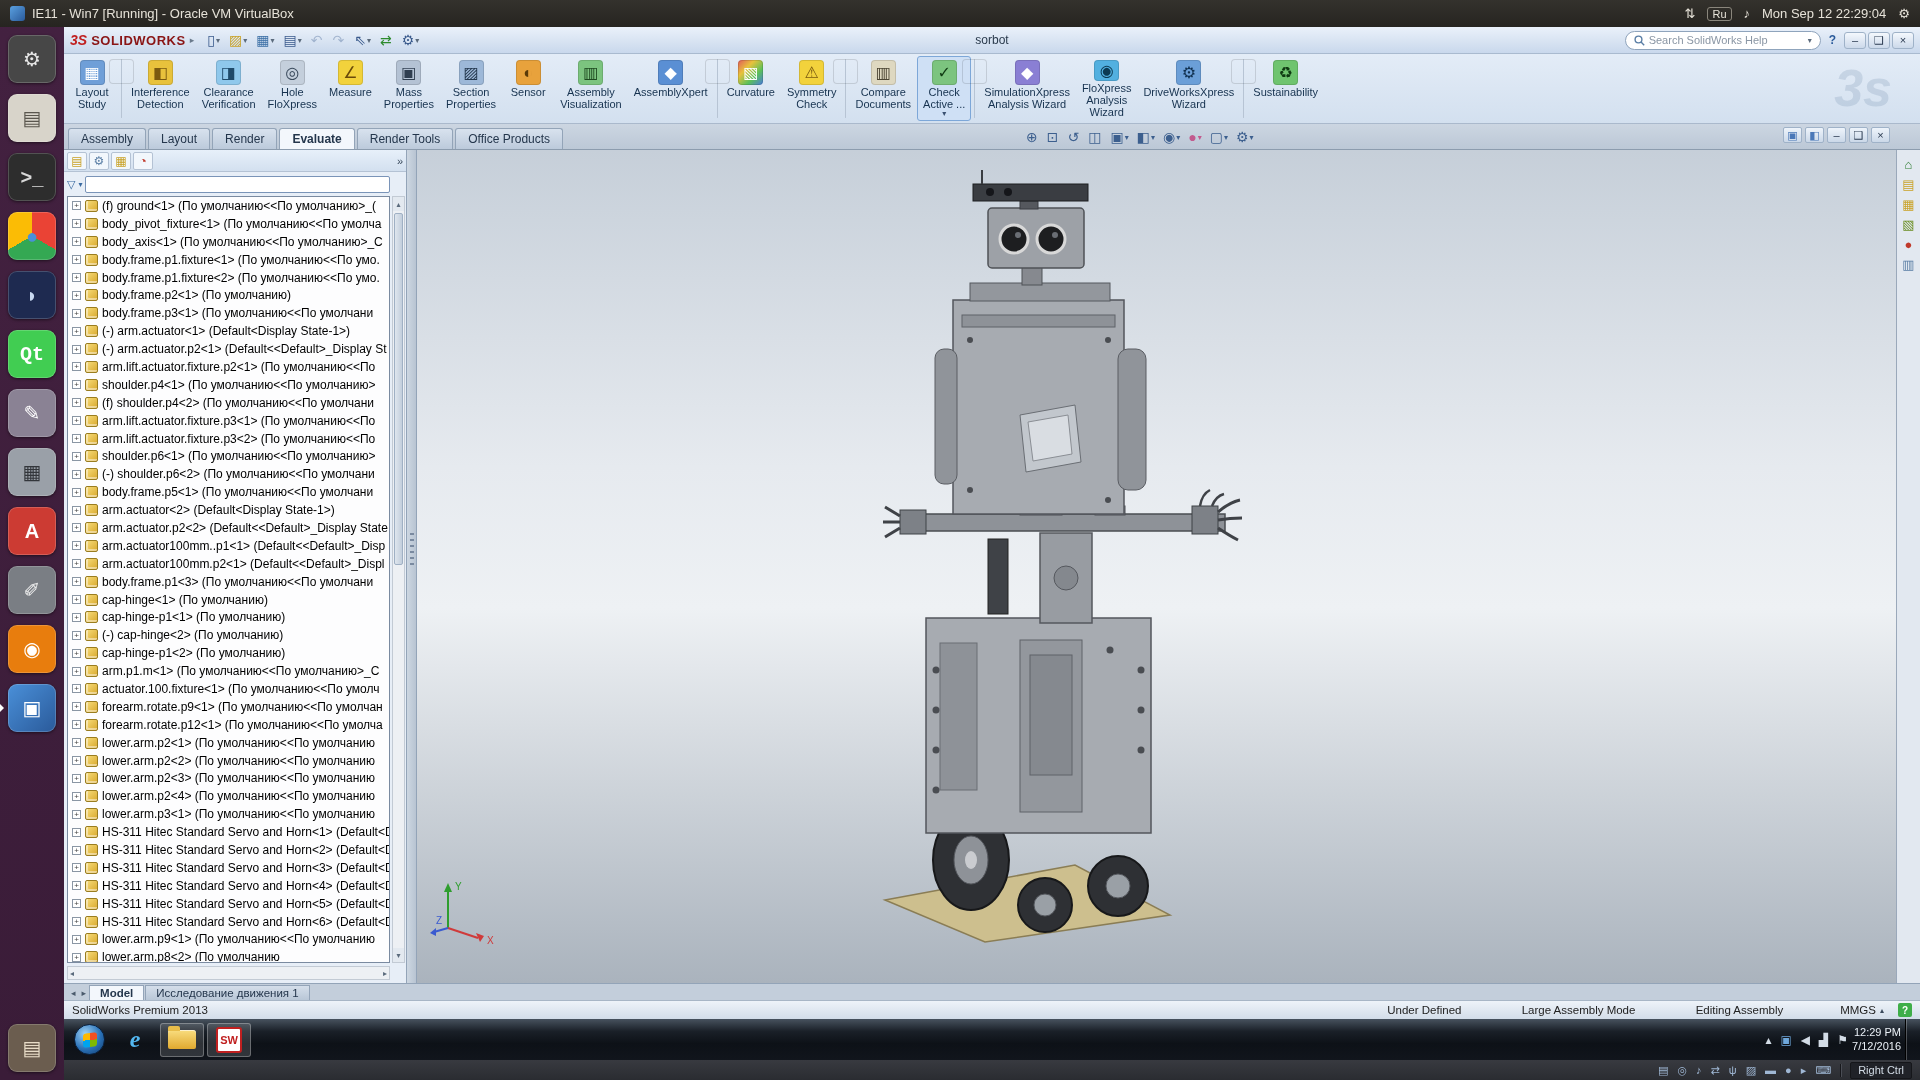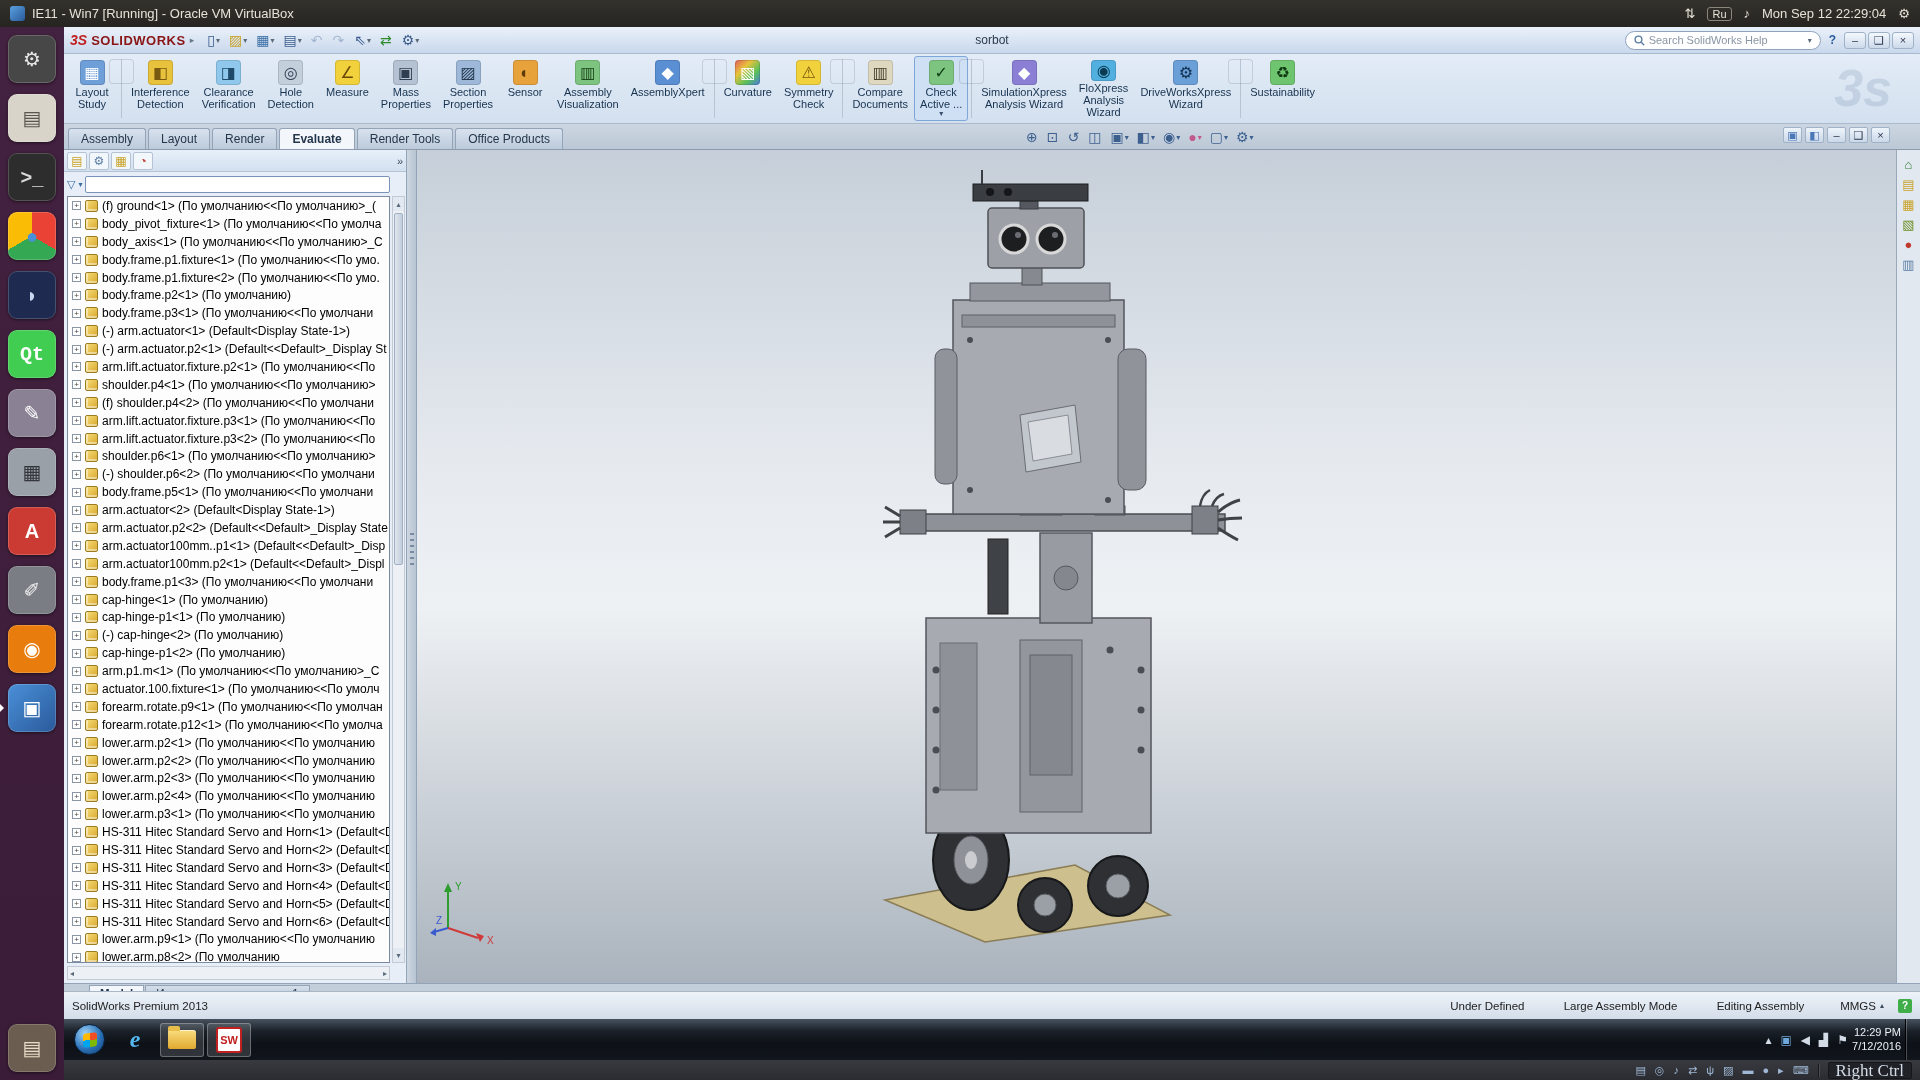--- a/index.html
+++ b/index.html
@@ -100,24 +100,24 @@
   .taskpane { position:absolute; right:0; top:0; width:24px; bottom:0; background:#e2e8f0; border-left:1px solid #9aa8ba; display:flex; flex-direction:column; align-items:center; gap:7px; padding-top:8px; }
   .tp-icon { font-size:13px; line-height:1; }
 
   
   .bottom-tabs { position:absolute; left:0; right:0; bottom:80px; height:17px; background:#c3cedb; border-top:1px solid #93a4b8; display:flex; align-items:flex-end; padding-left:4px; font-size:11.5px; }
   .bt-nav { font-size:9px; color:#4a5a6c; padding:0 3px 2px; }
   .bt-tab { padding:1px 10px; background:linear-gradient(#d4deea,#b9c7d7); border:1px solid #93a4b8; border-bottom:none; color:#24364c; margin-right:1px; }
   .bt-tab.active { background:#f3f7fc; font-weight:bold; }
 
   
-  .sw-statusbar { position:absolute; left:0; right:0; bottom:61px; height:28px; background:linear-gradient(#eef3f9,#d3dde9); border-top:1px solid #a8b6c6; display:flex; align-items:center; font-size:11.5px; color:#222; padding:0 8px; }
+  .sw-statusbar { position:absolute; left:0; right:0; bottom:61px; height:19px; background:linear-gradient(#eef3f9,#d3dde9); border-top:1px solid #a8b6c6; display:flex; align-items:center; font-size:11.5px; color:#222; padding:0 8px; }
   .sb-left { flex:none; }
   .sb-spacer { flex:1; }
-  .sb-seg { margin-right:36px; }
+  .sb-seg { margin-right:57px; }
   .sb-units { margin-right:4px; }
   .sb-units-caret { font-size:8px; color:#3a4a5c; margin-right:14px; }
   .sb-help { width:14px; height:14px; background:#3fae49; color:#fff; font-size:10px; font-weight:bold; display:flex; align-items:center; justify-content:center; border-radius:2px; }
 
   
   .win-taskbar { position:absolute; left:0; right:0; bottom:20px; height:41px; background:linear-gradient(180deg,#47525e,#1a2028 30%,#0d1117 60%,#11151c); display:flex; align-items:center; padding:0 4px; }
   .start-orb { width:31px; height:31px; border-radius:50%; background:radial-gradient(circle at 35% 30%,#9ed2f5,#2a72b8 55%,#123a6a); border:1px solid #0a2240; margin:0 8px 0 6px; display:flex; align-items:center; justify-content:center; }
   .orb-flag { width:14px; height:14px; border-radius:3px; background:conic-gradient(#f25022 0 25%, #7fba00 0 50%, #00a4ef 0 75%, #ffb900 0); transform:skewY(-6deg); }
   .tb-app { width:44px; height:34px; display:flex; align-items:center; justify-content:center; margin-right:3px; border-radius:3px; }
   .tb-app.framed { background:rgba(255,255,255,.14); box-shadow:inset 0 0 0 1px rgba(255,255,255,.28); }
@@ -127,21 +127,21 @@
   .sw-glyph { width:26px; height:26px; background:#fff; border:2px solid #c02020; border-radius:3px; color:#c02020; font-size:11px; font-weight:bold; display:flex; align-items:center; justify-content:center; }
   .tray { margin-left:auto; display:flex; align-items:center; gap:9px; }
   .tray-icon { color:#d3dce6; font-size:12px; }
   .tb-clock { text-align:right; color:#eaf0f6; font-size:11px; line-height:1.25; margin:0 4px; }
   .show-desktop { width:11px; height:41px; border-left:1px solid #000; box-shadow:inset 1px 0 0 rgba(255,255,255,.25); }
 
   
   .vbox-bar { position:absolute; left:0; right:0; bottom:0; height:20px; background:linear-gradient(#383a40,#2a2c31); display:flex; align-items:center; justify-content:flex-end; gap:9px; padding:0 8px; }
   .vb-icon { color:#9fb7d4; font-size:11px; line-height:1; }
   .vb-sep { width:1px; height:13px; background:#17181c; box-shadow:1px 0 0 #4a4d55; }
-  .rightctrl { background:#202228; border:1px solid #15161a; border-radius:2px; color:#d3dce6; font-size:17px; padding:0 7px; line-height:15px;font-family:Liberation Serif, serif; }
+  .rightctrl { background:#202228; border:1px solid #15161a; border-radius:2px; color:#d3dce6; font-size:11px; padding:0 7px; line-height:15px; }
 </style>
 </head>
 <body>
 
 <div class="screen">
 
   <div class="host-topbar">
     <div class="host-title">
       <span class="host-appicon"></span>
       <span>IE11 - Win7 [Running] - Oracle VM VirtualBox</span>
@@ -309,21 +309,21 @@
         <div class="ribbon-btn">
           <span class="icon ribbon-icon" style="background: rgb(143, 200, 236); color: rgb(31, 74, 106);">◨</span>
           <span class="ribbon-label">Clearance
 Verification</span>
           <span class="ribbon-caret"></span>
         </div>
 
         <div class="ribbon-btn">
           <span class="icon ribbon-icon" style="background: rgb(196, 207, 220); color: rgb(58, 74, 92);">◎</span>
           <span class="ribbon-label">Hole
-Detection</span>
+FloXpress</span>
           <span class="ribbon-caret"></span>
         </div>
 
         <div class="ribbon-btn">
           <span class="icon ribbon-icon" style="background: rgb(242, 210, 60); color: rgb(106, 74, 10);">∠</span>
           <span class="ribbon-label">Measure</span>
           <span class="ribbon-caret"></span>
         </div>
 
         <div class="ribbon-btn">

